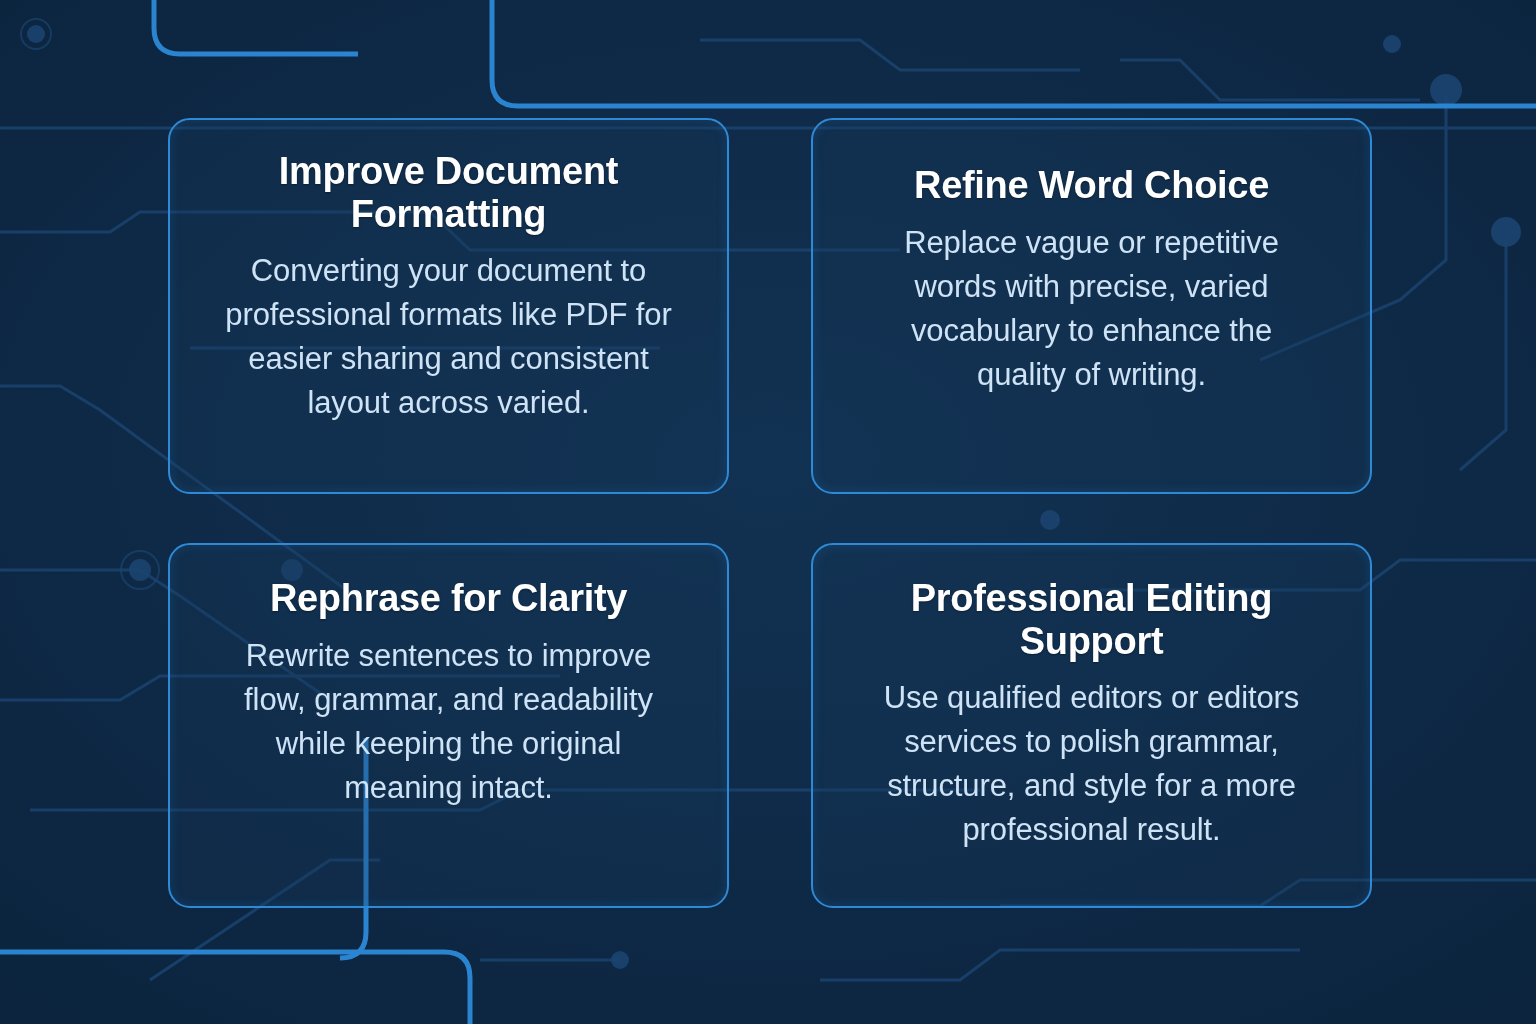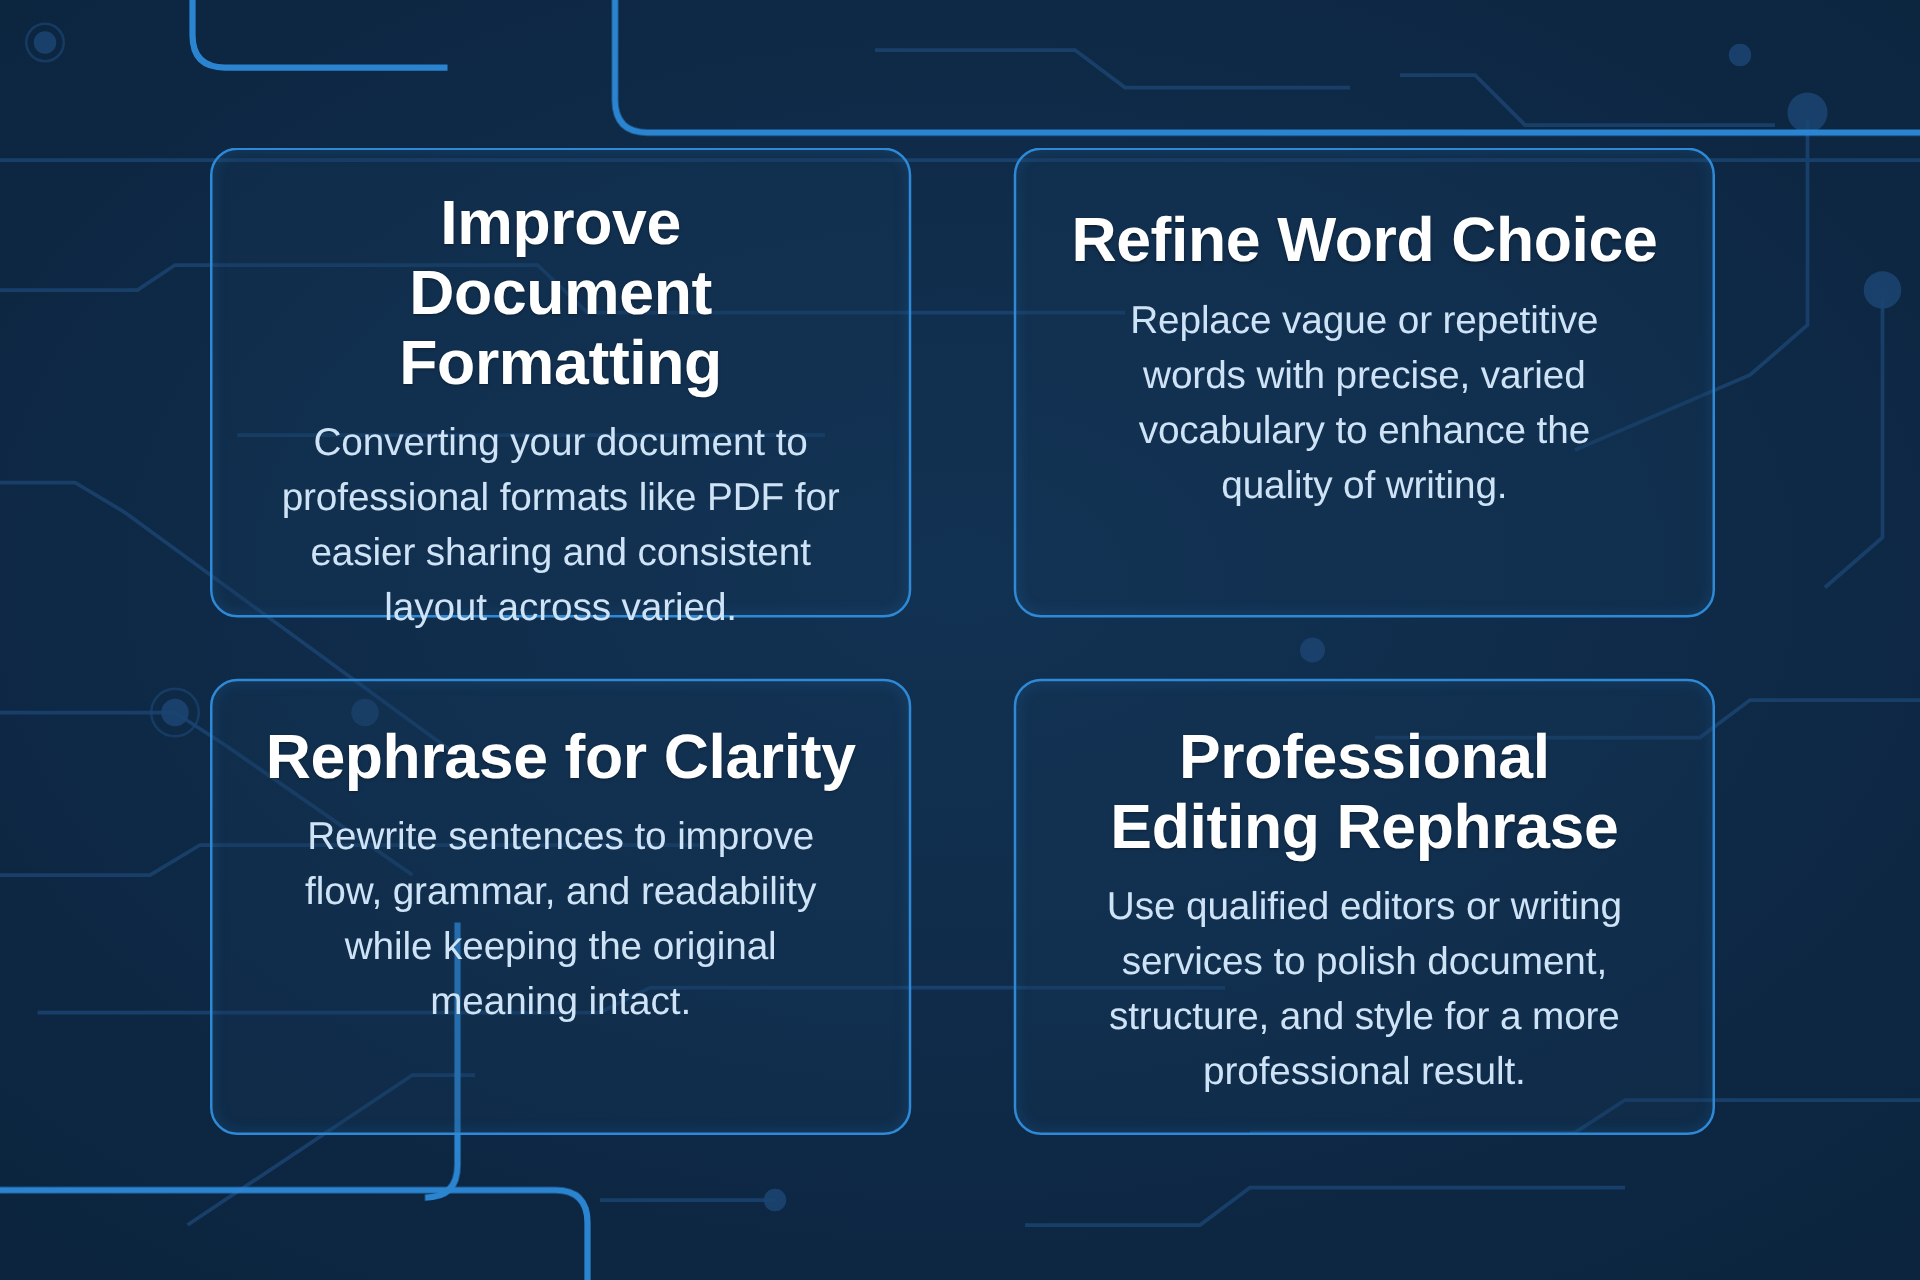--- a/index.html
+++ b/index.html
@@ -51,21 +51,21 @@
     flex-direction: column;
     align-items: center;
     box-sizing: border-box;
     padding: 30px 26px 20px 26px;
     text-align: center;
   }
 
   .card-title {
     color: #ffffff;
     font-weight: bold;
-    font-size: 50px;
+    font-size: 38px;
     line-height: 1.12;
     letter-spacing: -0.3px;
     margin: 0 0 14px 0;
     max-width: 460px;
     text-shadow: 0 1px 2px rgba(0,0,0,0.35);
   }
 
   .card-body {
     color: #cfe3f6;
     font-size: 31px;
@@ -148,17 +148,17 @@
     <h2 class="card-title">Refine Word Choice</h2>
     <p class="card-body">Replace vague or repetitive words with precise, varied vocabulary to enhance the quality of writing.</p>
   </div>
 
   <div class="card c2">
     <h2 class="card-title">Rephrase for Clarity</h2>
     <p class="card-body">Rewrite sentences to improve flow, grammar, and readability while keeping the original meaning intact.</p>
   </div>
 
   <div class="card c4">
-    <h2 class="card-title">Professional Editing Rephrase</h2>
-    <p class="card-body">Use qualified editors or writing services to polish document, structure, and style for a more professional result.</p>
+    <h2 class="card-title">Professional Editing Support</h2>
+    <p class="card-body">Use qualified editors or editors services to polish grammar, structure, and style for a more professional result.</p>
   </div>
 
 </div>
 
 </body></html>

